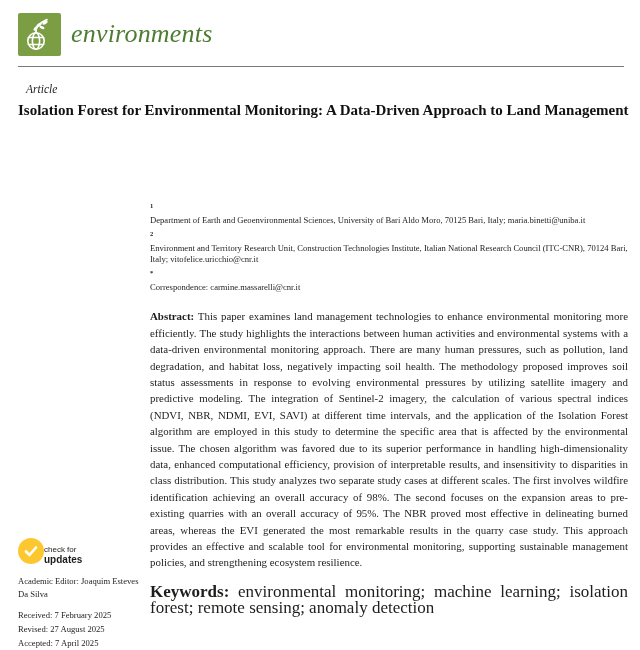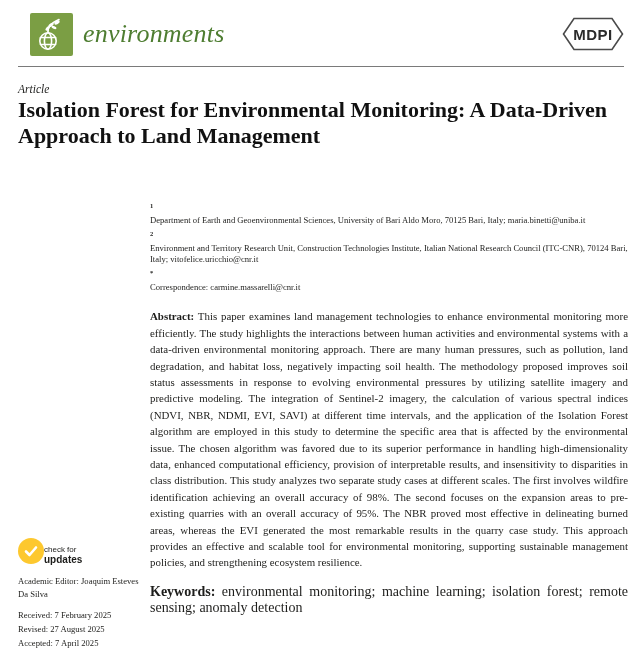--- a/index.html
+++ b/index.html
@@ -4,55 +4,55 @@
 <style>
   html,body{margin:0;padding:0;}
   body{
     width:640px;height:650px;background:#ffffff;overflow:hidden;
     font-family:"Liberation Serif", serif;color:#1d1d1b;position:relative;
     -webkit-font-smoothing:antialiased;
   }
   .page{position:relative;width:640px;height:650px;}
 
   
-  .header{position:absolute;left:30px;right:16px;top:11px;height:46px;
+  .header{position:absolute;left:18px;right:16px;top:11px;height:46px;
     display:flex;align-items:center;justify-content:space-between;}
   .brand{display:flex;align-items:center;gap:10px;}
   .logo-square{width:43px;height:43px;background:#7b9e44;border-radius:2px;
     display:flex;align-items:center;justify-content:center;}
   .journal-name{font-style:italic;font-size:26px;color:#4e7d31;letter-spacing:.2px;
     font-family:"Liberation Serif", serif;}
   .mdpi{position:relative;width:62px;height:34px;}
   .mdpi svg{position:absolute;inset:0;}
   .mdpi .mdpi-text{position:absolute;inset:0;display:flex;align-items:center;justify-content:center;
     font-family:"Liberation Sans", sans-serif;font-weight:bold;font-size:15px;color:#2b2b2b;letter-spacing:.5px;}
   .header-rule{position:absolute;left:18px;right:16px;top:66px;height:0;
     border-top:1.4px solid #7a7a7a;}
 
   
-  .article-label{position:absolute;left:18px;top:83px;font-style:italic;font-size:11.5px;color:#1d1d1b;}
+  .article-label{position:absolute;left:26px;top:83px;font-style:italic;font-size:11.5px;color:#1d1d1b;}
   .article-title{position:absolute;left:18px;top:97px;width:612px;margin:0;
-    font-size:22px;line-height:26px;font-weight:bold;color:#111;}
+    font-size:15px;line-height:26px;font-weight:bold;color:#111;}
   .authors{position:absolute;left:18px;top:162px;width:610px;
     font-size:11.5px;font-weight:bold;color:#111;}
   .authors sup{font-size:7.5px;vertical-align:super;line-height:0;}
   .orcid{display:inline-block;width:9px;height:9px;border-radius:50%;background:#a6ce39;
     vertical-align:super;margin-left:1px;position:relative;}
   .orcid::after{content:"iD";position:absolute;inset:0;color:#fff;font-size:4.5px;
     font-family:"Liberation Sans", sans-serif;font-weight:bold;display:flex;align-items:center;justify-content:center;}
 
   
   .right-col{position:absolute;left:150px;top:199px;width:478px;}
   .affil{display:flex;font-size:8.6px;line-height:11.6px;color:#1d1d1b;flex-direction:column;}
   .affil .marker{width:15px;flex:0 0 15px;font-size:6.5px;font-weight:bold;padding-top:1px;}
   .affil .atext{flex:1;}
   .abstract{margin:0;margin-top:15px;font-size:10.9px;line-height:16.4px;
     text-align:justify;color:#1d1d1b;}
   .abstract b, .keywords b{font-weight:bold;margin-top:44px;}
-  .keywords{margin:0;margin-top:13px;font-size:14px;line-height:16.4px;
+  .keywords{margin:0;margin-top:13px;font-size:17px;line-height:16.4px;
     text-align:justify;color:#1d1d1b;}
 
   
   .sidebar{position:absolute;left:18px;top:538px;width:122px;font-size:8.6px;line-height:12.5px;color:#1d1d1b;}
   .badge{display:flex;align-items:flex-end;gap:0;margin-bottom:11px;cursor:pointer;}
   .badge-circle{width:26px;height:26px;border-radius:50%;background:#fdc82f;
     display:flex;align-items:center;justify-content:center;}
   .badge-circle svg{display:block;}
   .badge-text{font-family:"Liberation Sans", sans-serif;color:#1d1d1b;line-height:9.5px;padding-top:2px;}
   .badge-text .l1{font-size:8px;}
@@ -81,26 +81,20 @@
           </g>
           <g fill="#ffffff" stroke="none">
             <ellipse cx="16" cy="9" rx="3" ry="1.6" transform="rotate(-35 16 9)"></ellipse>
             <ellipse cx="22" cy="6.5" rx="3" ry="1.6" transform="rotate(-30 22 6.5)"></ellipse>
             <ellipse cx="12.5" cy="12.5" rx="2.6" ry="1.4" transform="rotate(-45 12.5 12.5)"></ellipse>
             <ellipse cx="19" cy="11.5" rx="2.6" ry="1.4" transform="rotate(20 19 11.5)"></ellipse>
           </g>
         </svg>
       </div>
       <div class="journal-name">environments</div>
-    </div>
-    <div class="mdpi">
-      <svg viewBox="0 0 62 34">
-        <polygon points="12,1.5 50,1.5 60.5,17 50,32.5 12,32.5 1.5,17" fill="none" stroke="#4a4a4a" stroke-width="1.6"></polygon>
-      </svg>
-      <span class="mdpi-text">MDPI</span>
     </div>
   </div>
   <div class="header-rule"></div>
 
   <div class="article-label">Article</div>
   <h1 class="article-title">Isolation Forest for Environmental Monitoring: A Data-Driven Approach to Land Management</h1>
 
 
   <div class="right-col">
     <div class="affil">

